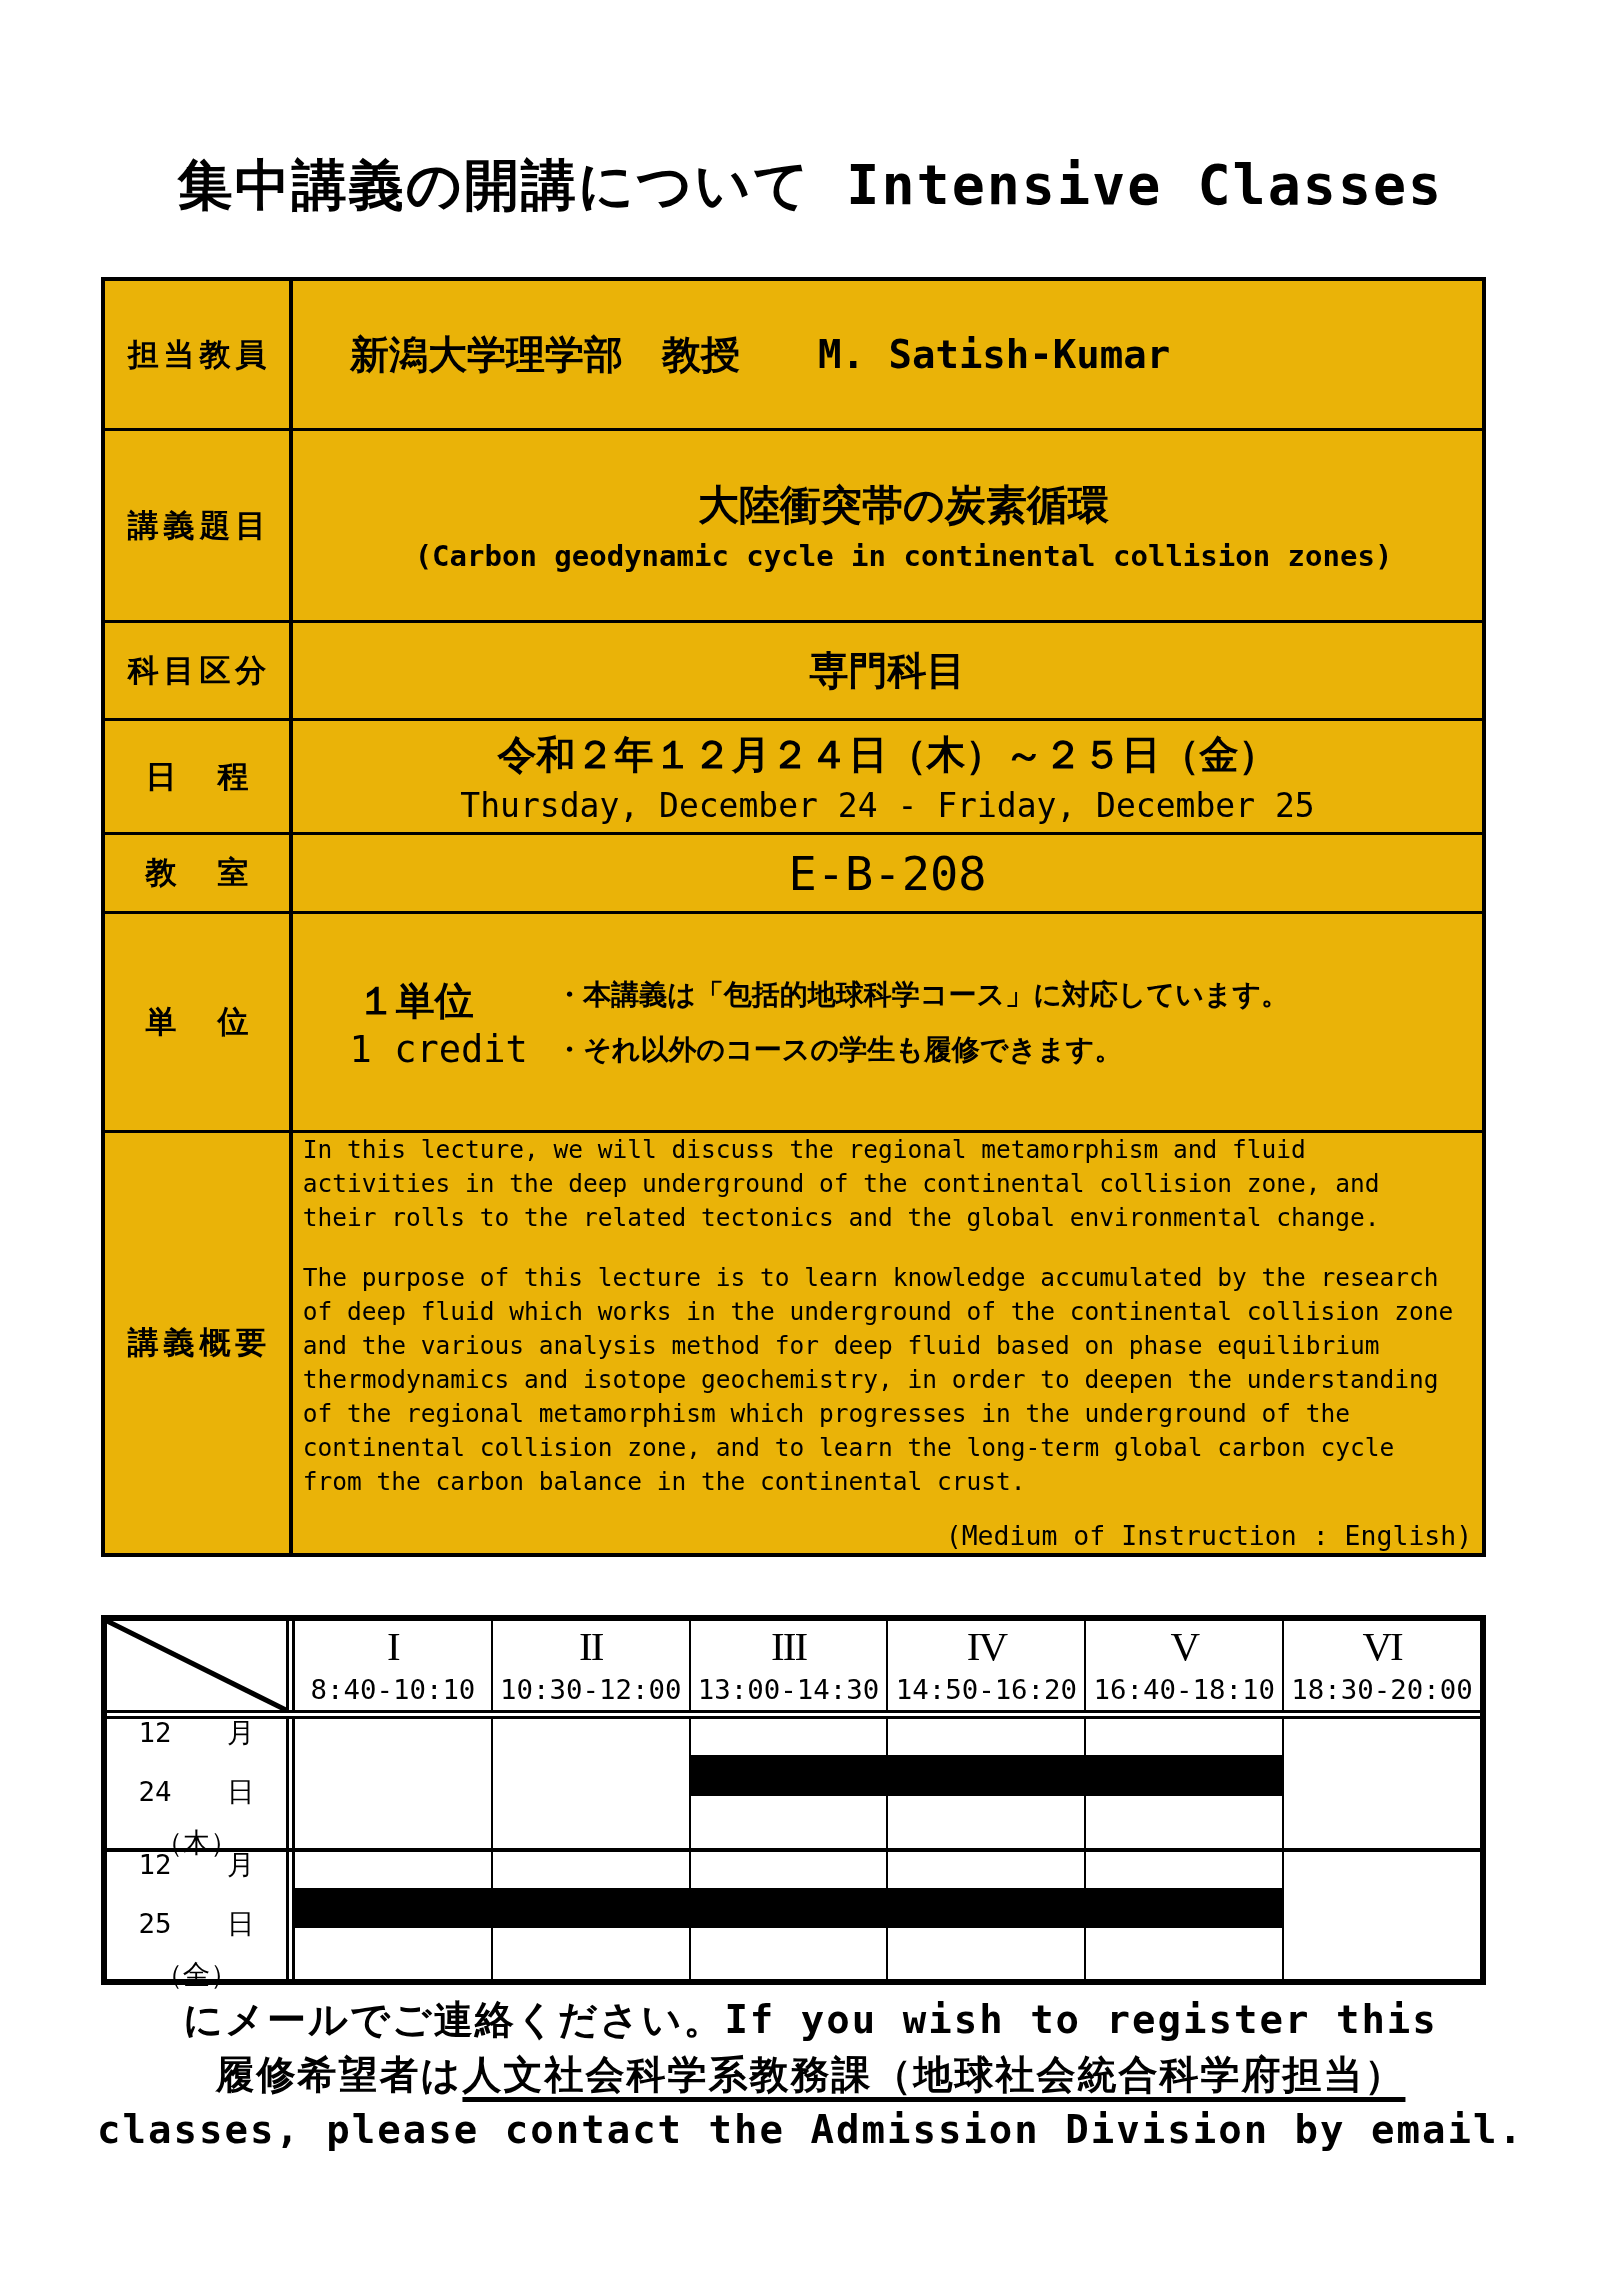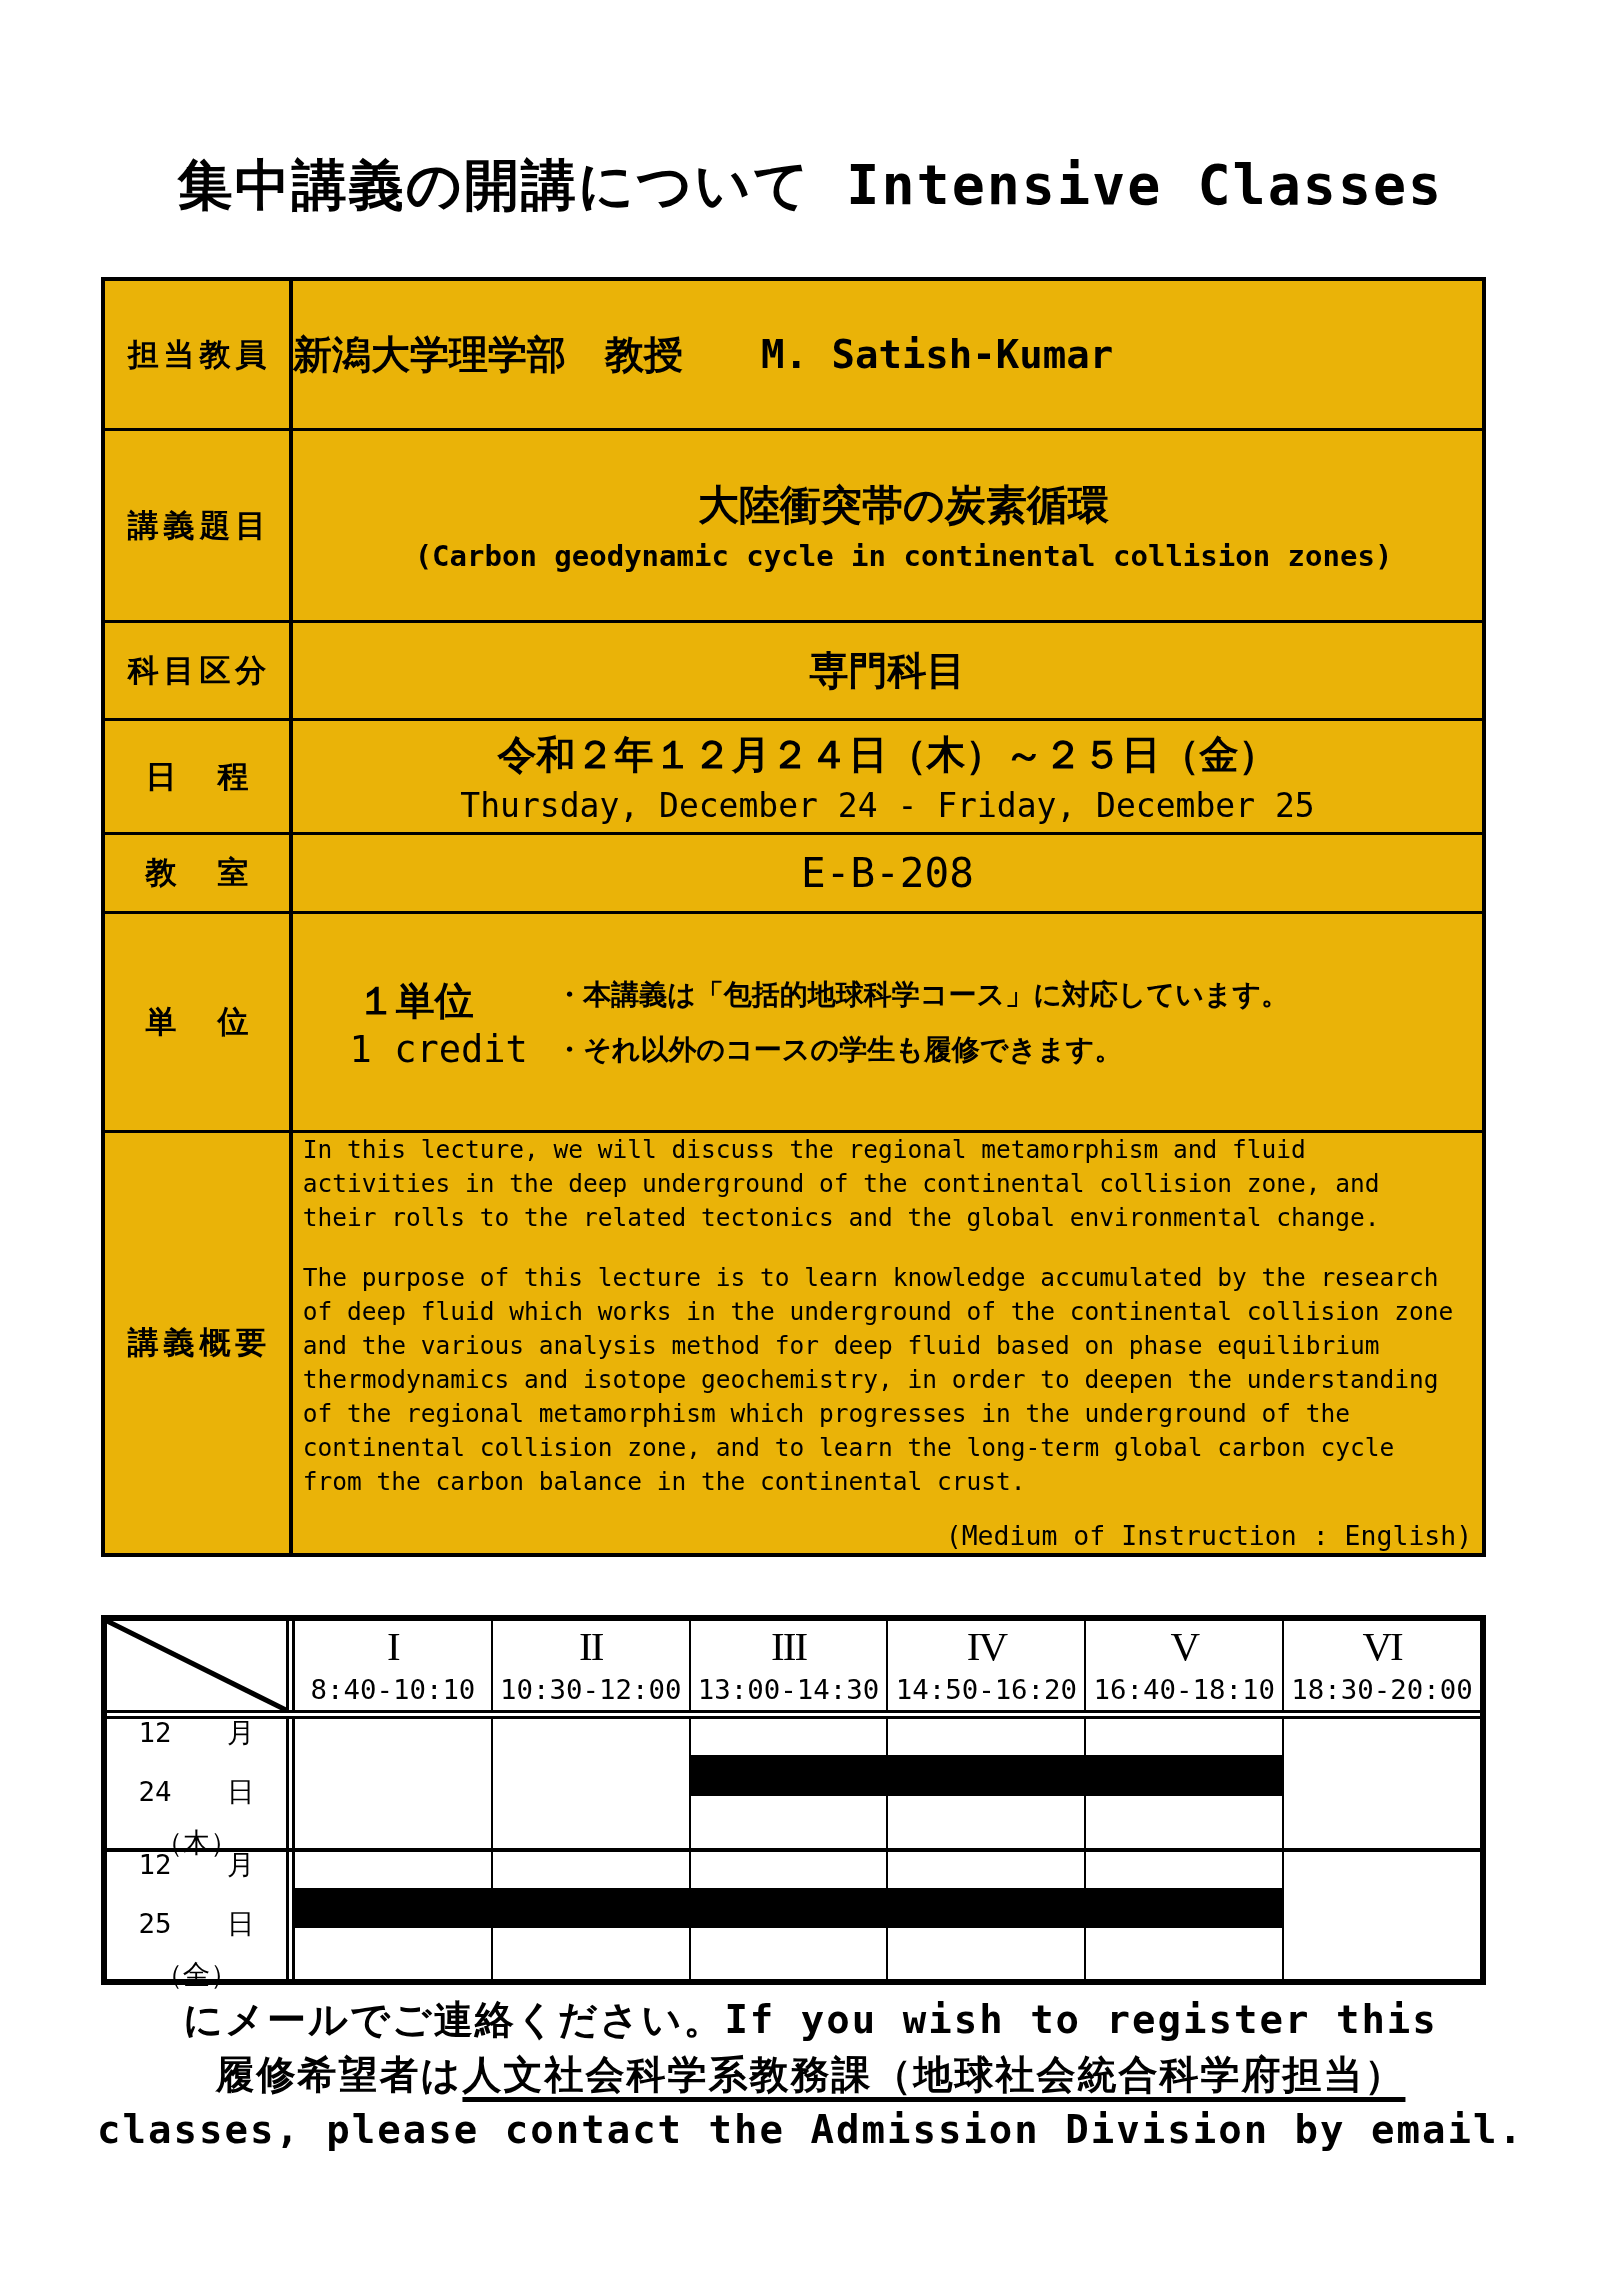--- a/index.html
+++ b/index.html
@@ -42,26 +42,26 @@
     display:flex; align-items:center; justify-content:center;
     font-size:31px; font-weight:bold; letter-spacing:4.9px;
     text-indent:4.9px;
     white-space:nowrap;
   }
   .val {
     flex:1 1 auto;
     display:flex; flex-direction:column; align-items:center; justify-content:center;
     overflow:hidden;
   }
-  .val-left { align-items:flex-start; }
+  .val-left { align-items:flex-start; padding-left:57px; }
   .big-jp   { font-size:41px; font-weight:bold; white-space:nowrap; }
   .mid-jp   { font-size:39px; font-weight:bold; white-space:nowrap; }
   .sub-en   { font-size:29px; font-weight:bold; white-space:nowrap; margin-top:5.9px; }
   .date-en  { font-size:33px; font-weight:normal; margin-top:3.9px; white-space:nowrap; }
-  .room-en  { font-size:41px; font-weight:normal; white-space:nowrap; }
+  .room-en  { font-size:47px; font-weight:normal; white-space:nowrap; }
   
   .val-credits { flex-direction:row; justify-content:flex-start; align-items:center; padding-left:9.8px; }
   .credit-block { width:225px; text-align:center; }
   .credit-jp { font-size:39px; font-weight:bold; white-space:nowrap; }
   .credit-en { font-size:37px; font-weight:normal; white-space:nowrap;text-align:right; }
   .credit-notes { margin-left:27.4px; }
   .credit-note { font-size:28px; font-weight:bold; line-height:55px; white-space:nowrap; }
   
   .val-overview {
     position:relative;

